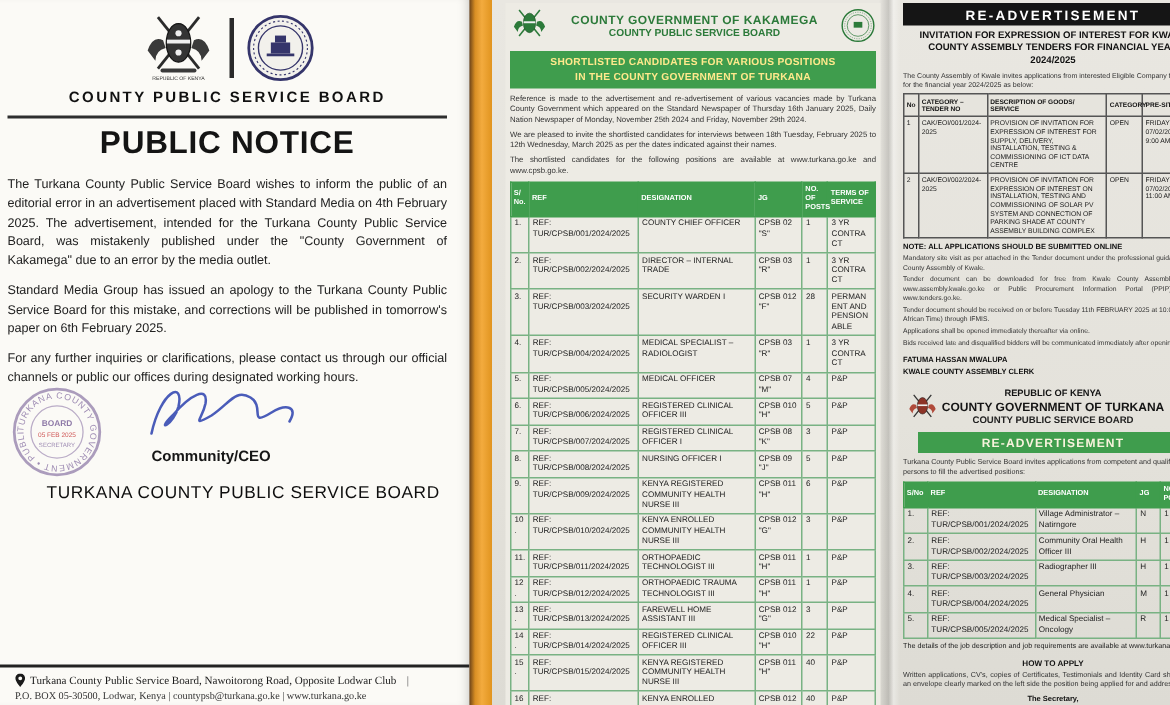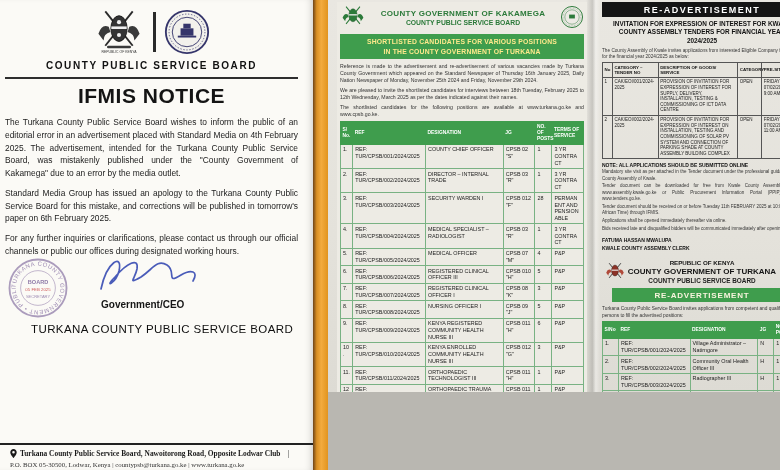--- a/index.html
+++ b/index.html
@@ -14,28 +14,28 @@
   .nd-org{text-align:center;font-weight:bold;font-size:10px;letter-spacing:1.6px;margin-top:4px;color:#111}
   .nd-rule{border:none;border-top:2px solid #2e2e2e;margin:6px 0 5px}
   .nd-title{text-align:center;font-size:21px;font-weight:700;letter-spacing:.5px;margin:4px 0 8px;color:#141414}
   .nd-body p{font-size:8.4px;line-height:1.52;text-align:justify;margin-bottom:7px;color:#222}
   .nd-sign{position:relative;height:86px;margin-top:2px}
   .nd-stamp{position:absolute;left:2px;top:-8px;opacity:.9}
   .nd-sig{position:absolute;left:88px;top:-16px}
   .nd-role{position:absolute;left:96px;top:34px;font-size:10px;font-weight:bold;color:#161616}
   .nd-sign-org{position:absolute;left:26px;top:58px;font-size:11.5px;font-weight:400;letter-spacing:.4px;color:#0e0e0e;white-space:nowrap}
   .nd-footer{position:absolute;left:0;right:0;bottom:-6px;border-top:2.5px solid #222;padding:4px 10px 8px;font-family:"Liberation Serif",serif}
-  .nd-footer-line1{display:flex;align-items:center;gap:3px;font-size:7.4px;font-weight:bold;color:#1a1a1a}
+  .nd-footer-line1{display:flex;align-items:center;gap:3px;font-size:7.4px;font-weight:normal;color:#1a1a1a}
   .nd-footer-sep{margin-left:4px;color:#555}
   .nd-footer-line2{font-size:6.8px;color:#333;margin-top:3px;white-space:nowrap}
 
   
   .photo{position:absolute;left:313px;top:0;width:467px;height:470px;background:#b9b7b1}
   .strip{position:absolute;left:0;top:0;width:15px;height:470px;background:linear-gradient(90deg,#6e4418 0%,#d98f24 25%,#f3ab3e 55%,#e1941f 100%)}
-  .paper{position:absolute;left:15px;top:0;width:452px;height:392px;background:linear-gradient(180deg,#e9e7e1 0%,#e4e2db 60%,#dddbd4 100%);overflow:hidden}
+  .paper{position:absolute;left:15px;top:0;width:452px;height:470px;background:linear-gradient(180deg,#e9e7e1 0%,#e4e2db 60%,#dddbd4 100%);overflow:hidden}
   .fold{position:absolute;left:258px;top:0;width:14px;height:470px;background:linear-gradient(90deg,rgba(0,0,0,0) 0%,rgba(0,0,0,.14) 45%,rgba(255,255,255,.35) 70%,rgba(0,0,0,0) 100%)}
 
   .col-mid{position:absolute;left:9px;top:2px;width:250px;background:#edebe4;padding:2px 3px}
   .col-right{position:absolute;left:274px;top:2px;width:200px}
 
   
   .np-header{display:flex;align-items:center;gap:4px}
   .np-header-text{flex:1;text-align:center}
   .np-org1{font-size:8px;font-weight:800;color:#2c7a3a;letter-spacing:.3px}
   .np-org2{font-size:6.8px;font-weight:700;color:#2c7a3a;margin-top:1px}
@@ -100,21 +100,21 @@
           <rect x="18" y="21" width="14" height="8" fill="#35356b"></rect>
           <rect x="21" y="16" width="8" height="5" fill="#35356b"></rect>
           <rect x="15" y="29" width="20" height="2" fill="#35356b"></rect>
         </svg>
       </div>
       <div class="nd-org">COUNTY PUBLIC SERVICE BOARD</div>
     </header>
 
     <hr class="nd-rule">
 
-    <h1 class="nd-title">IFMIS NOTICE</h1>
+    <h1 class="nd-title">PUBLIC NOTICE</h1>
 
     <div class="nd-body">
         <p>The Turkana County Public Service Board wishes to inform the public of an editorial error in an advertisement placed with Standard Media on 4th February 2025. The advertisement, intended for the Turkana County Public Service Board, was mistakenly published under the "County Government of Kakamega" due to an error by the media outlet.</p>
         <p>Standard Media Group has issued an apology to the Turkana County Public Service Board for this mistake, and corrections will be published in tomorrow's paper on 6th February 2025.</p>
         <p>For any further inquiries or clarifications, please contact us through our official channels or public our offices during designated working hours.</p>
       </div>
 
     <div class="nd-sign">
       <svg class="nd-stamp" width="62" height="62" viewBox="0 0 100 100">
         <defs>
@@ -125,21 +125,21 @@
         <text font-size="9.5" fill="rgba(90,60,130,.65)" letter-spacing="1">
           <textPath href="#ringPath">TURKANA COUNTY GOVERNMENT • PUBLIC SERVICE BOARD •</textPath>
         </text>
         <text x="50" y="44" text-anchor="middle" font-size="9" font-weight="bold" fill="rgba(90,60,130,.75)">BOARD</text>
         <text x="50" y="55" text-anchor="middle" font-size="7" fill="rgba(194,40,40,.85)">05 FEB 2025</text>
         <text x="50" y="66" text-anchor="middle" font-size="6.5" fill="rgba(90,60,130,.65)">SECRETARY</text>
       </svg>
       <svg class="nd-sig" width="120" height="50" viewBox="0 0 120 50">
         <path d="M8,40 C14,12 30,4 26,22 C23,34 10,40 22,28 C34,14 46,8 44,20 C42,30 34,36 48,28 C60,20 64,10 74,16 C84,22 72,36 88,26 C98,20 106,22 100,32" fill="none" stroke="#2a3fae" stroke-width="1.7" stroke-linecap="round" opacity=".85"></path>
       </svg>
-      <div class="nd-role">Government/CEO</div>
+      <div class="nd-role">Community/CEO</div>
       <div class="nd-sign-org">TURKANA COUNTY PUBLIC SERVICE BOARD</div>
     </div>
 
     <footer class="nd-footer">
       <div class="nd-footer-line1">
         <svg width="7" height="9" viewBox="0 0 10 14">
           <path d="M5,0 C2.2,0 0,2.2 0,5 C0,8.7 5,14 5,14 C5,14 10,8.7 10,5 C10,2.2 7.8,0 5,0 Z M5,7 A2,2 0 1,1 5,3 A2,2 0 1,1 5,7 Z" fill="#1a1a1a"></path>
         </svg>
         <span>Turkana County Public Service Board, Nawoitorong Road, Opposite Lodwar Club</span>
         <span class="nd-footer-sep">|</span>

